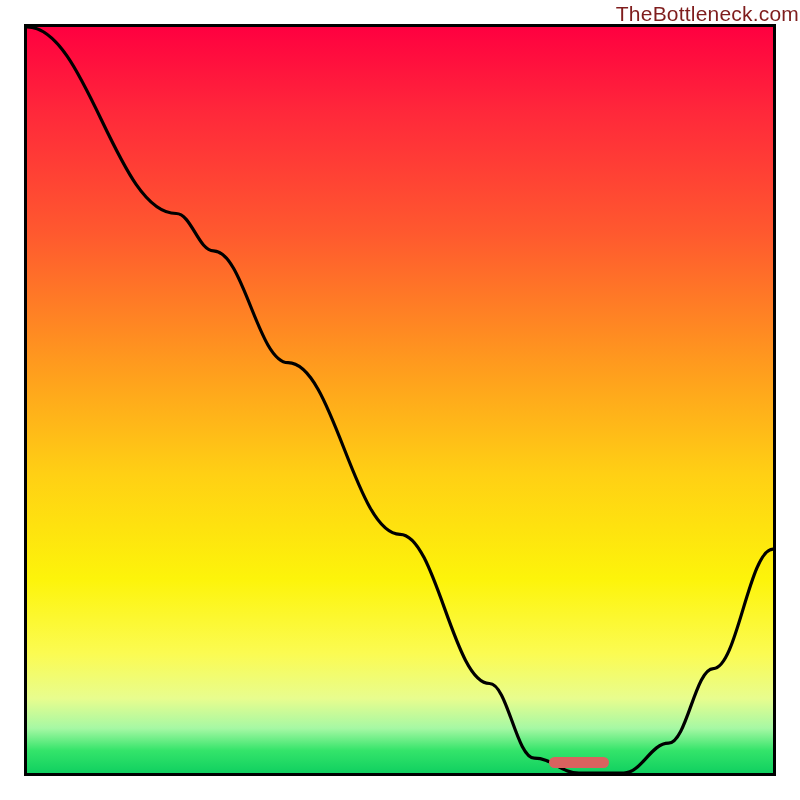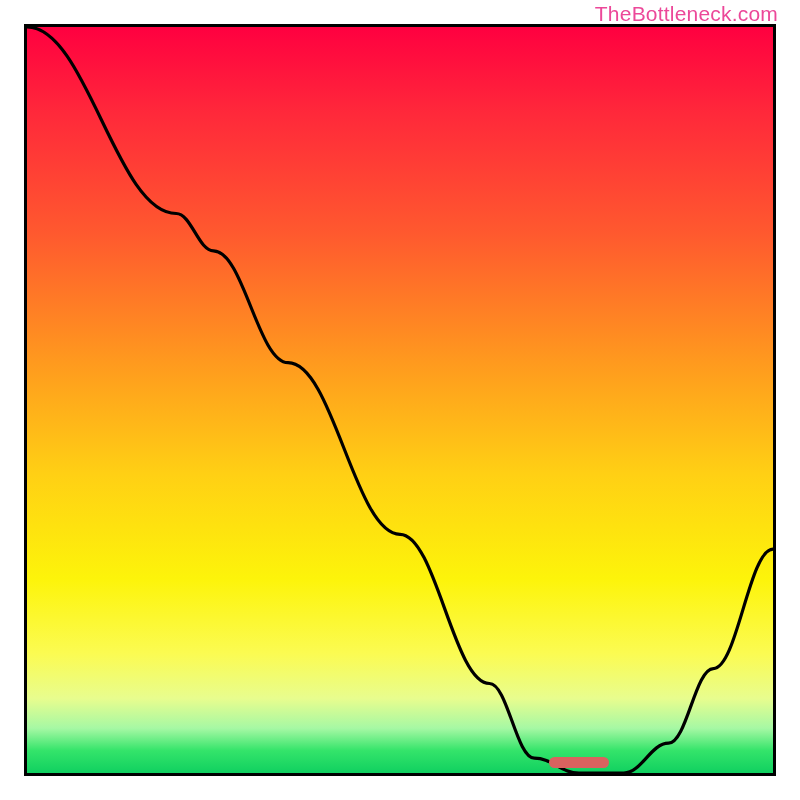--- a/index.html
+++ b/index.html
@@ -59,22 +59,22 @@
   }
   .marker {
     position: absolute;
     height: 11px;
     border-radius: 6px;
     background: #d9625f;
   }
   .watermark {
     position: absolute;
     top: 2px;
-    right: 22px;
-    color: #ec4899;
+    right: 1px;
+    color: #7f1d1d;
     font-size: 21px;
     font-weight: 400;
     letter-spacing: 0.2px;
   }
 </style>
 </head>
 <body>
 
 <div class="frame">
   <div class="watermark">TheBottleneck.com</div>

